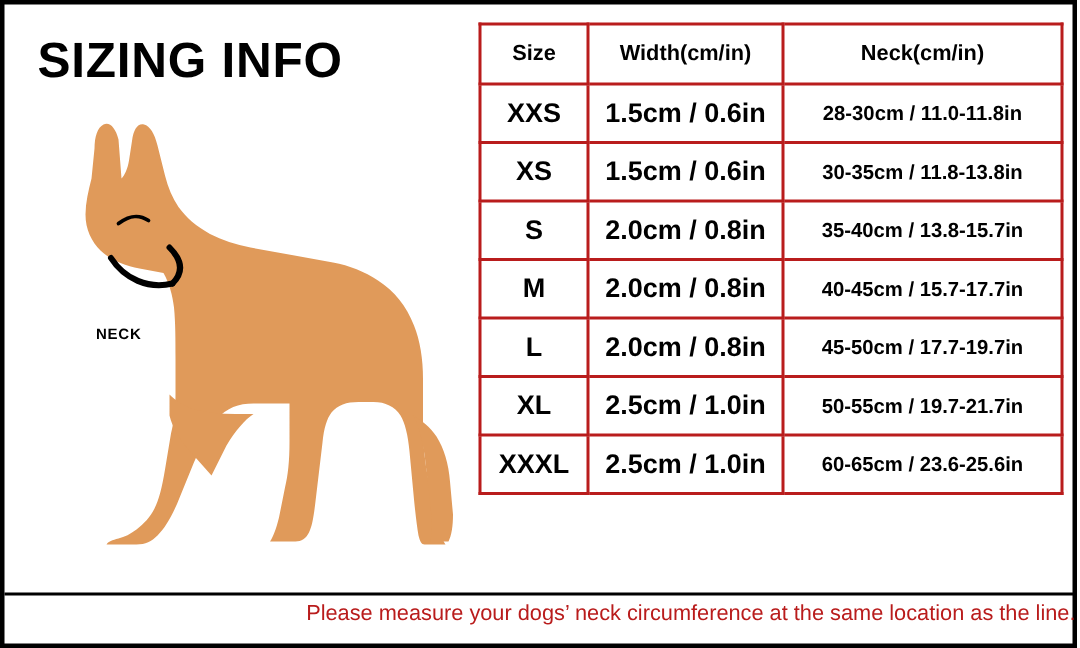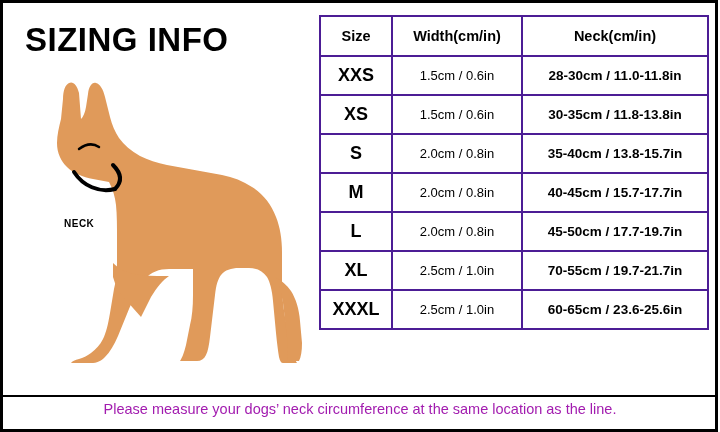--- a/index.html
+++ b/index.html
@@ -58,41 +58,41 @@
   
   #size-table {
     position: absolute;
     left: 316px;
     top: 12px;
     width: 388px;
     border-collapse: collapse;
     table-layout: fixed;
   }
   #size-table th, #size-table td {
-    border: 2px solid #4c1d95;
+    border: 2px solid #b91c1c;
     text-align: center;
     color: #000;
     padding: 0;
   }
   #size-table th {
     height: 38px;
     font-size: 14.5px;
     font-weight: bold;
   }
   #size-table td {
     height: 37px;
   }
   #size-table td.c-size {
     font-size: 18px;
     font-weight: bold;
     margin-top: 39px;
   }
   #size-table td.c-width {
-    font-size: 13px;
-    font-weight: normal;
+    font-size: 18px;
+    font-weight: bold;
   }
   #size-table td.c-neck {
     font-size: 13.5px;
     font-weight: bold;
   }
   .col-size { width: 72px; }
   .col-width { width: 130px; }
   .col-neck { width: 186px; }
   
   #footer-divider {
@@ -101,23 +101,23 @@
     top: 392px;
     width: 714px;
     height: 2px;
     background: #000;
   }
   #footer-note {
     position: absolute;
     left: 0;
     top: 398px;
     width: 714px;
-    text-align: center;
+    text-align: right;
     font-size: 14.5px;
-    color: #a21caf;
+    color: #b91c1c;
   }
 </style>
 </head>
 <body>
 
 <div id="page">
 
   <div id="left-panel">
 
     <div id="sizing-title">SIZING INFO</div>
@@ -252,21 +252,21 @@
         <td class="c-neck">40-45cm / 15.7-17.7in</td>
       </tr>
       <tr>
         <td class="c-size">L</td>
         <td class="c-width">2.0cm / 0.8in</td>
         <td class="c-neck">45-50cm / 17.7-19.7in</td>
       </tr>
       <tr>
         <td class="c-size">XL</td>
         <td class="c-width">2.5cm / 1.0in</td>
-        <td class="c-neck">70-55cm / 19.7-21.7in</td>
+        <td class="c-neck">50-55cm / 19.7-21.7in</td>
       </tr>
       <tr>
         <td class="c-size">XXXL</td>
         <td class="c-width">2.5cm / 1.0in</td>
         <td class="c-neck">60-65cm / 23.6-25.6in</td>
       </tr>
     </tbody>
   </table>
 
   <div id="footer-divider"></div>

